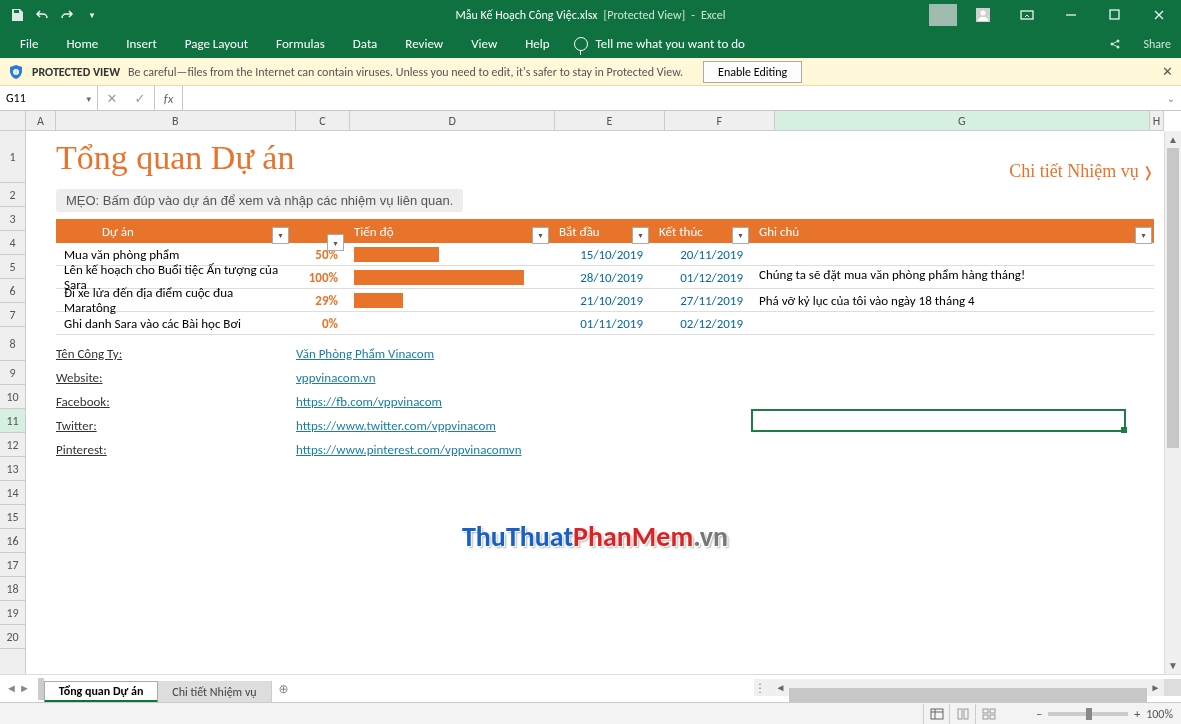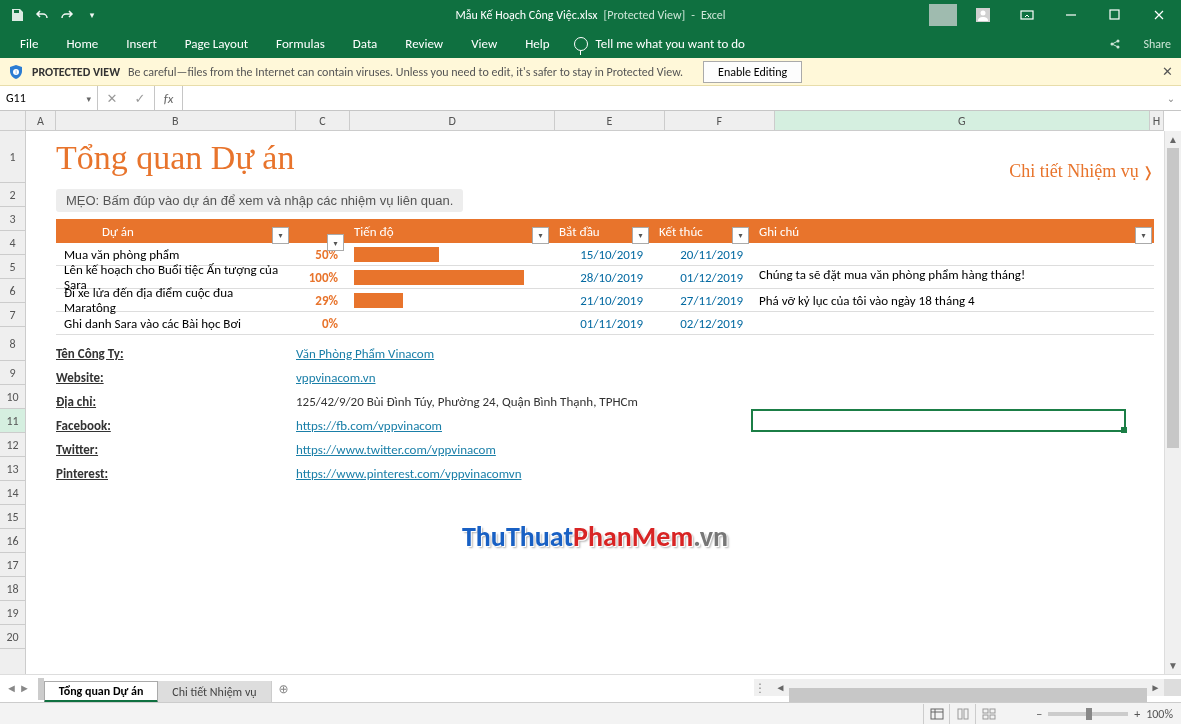--- a/index.html
+++ b/index.html
@@ -79,21 +79,21 @@
 .filter-btn{position:absolute;right:2px;top:3px;width:17px;height:17px;background:#fff;border:1px solid #aaa;display:flex;align-items:center;justify-content:center;font-size:8px;color:#555;}
 .trow{height:23px;border-bottom:1px solid #ddd;display:flex;align-items:center;font-family:"Times New Roman",serif;}
 .trow>div{padding:0 8px;}
 .pct{text-align:right;color:var(--accent-orange);font-weight:600;}
 .bar{height:15px;position:relative;}
 .bar-fill{height:15px;background:var(--accent-orange);}
 .dates{text-align:right;color:#0369a1;}
 
 .info{position:absolute;left:30px;top:210px;font-family:"Times New Roman",serif;font-size:13px;color:#333;}
 .info .irow{height:24px;display:flex;align-items:center;}
-.info .lbl{width:240px;font-weight:700;text-decoration:underline;}
+.info .lbl{width:240px;font-weight:400;text-decoration:underline;}
 .info a{color:#1a7fa8;text-decoration:underline;}
 
 .watermark{position:absolute;left:50%;transform:translateX(-50%);top:388px;font-size:28px;font-weight:800;font-family:Arial,sans-serif;white-space:nowrap;}
 .watermark .blue{color:#1860c4;text-shadow:1px 1px 0 #fff,2px 2px 2px rgba(0,0,0,.3);}
 .watermark .red{color:#d82424;text-shadow:1px 1px 0 #fff,2px 2px 2px rgba(0,0,0,.3);}
 .watermark .gray{color:#777;text-shadow:1px 1px 0 #fff,2px 2px 2px rgba(0,0,0,.3);}
 
 .sel-cell{position:absolute;border:2px solid #1b7e46;}
 .sel-cell::after{content:"";position:absolute;right:-3px;bottom:-3px;width:6px;height:6px;background:#1b7e46;}
 
@@ -349,24 +349,20 @@
     <div class="info" id="info">
         <div class="irow">
           <div class="lbl">Tên Công Ty:</div>
           <a>Văn Phòng Phẩm Vinacom</a>
         </div>
         <div class="irow">
           <div class="lbl">Website:</div>
           <a>vppvinacom.vn</a>
         </div>
         <div class="irow">
-          <div class="lbl">Địa chỉ:</div>
-          <span>125/42/9/20 Bùi Đình Túy, Phường 24, Quận Bình Thạnh, TPHCm</span>
-        </div>
-        <div class="irow">
           <div class="lbl">Facebook:</div>
           <a>https://fb.com/vppvinacom</a>
         </div>
         <div class="irow">
           <div class="lbl">Twitter:</div>
           <a>https://www.twitter.com/vppvinacom</a>
         </div>
         <div class="irow">
           <div class="lbl">Pinterest:</div>
           <a>https://www.pinterest.com/vppvinacomvn</a>

